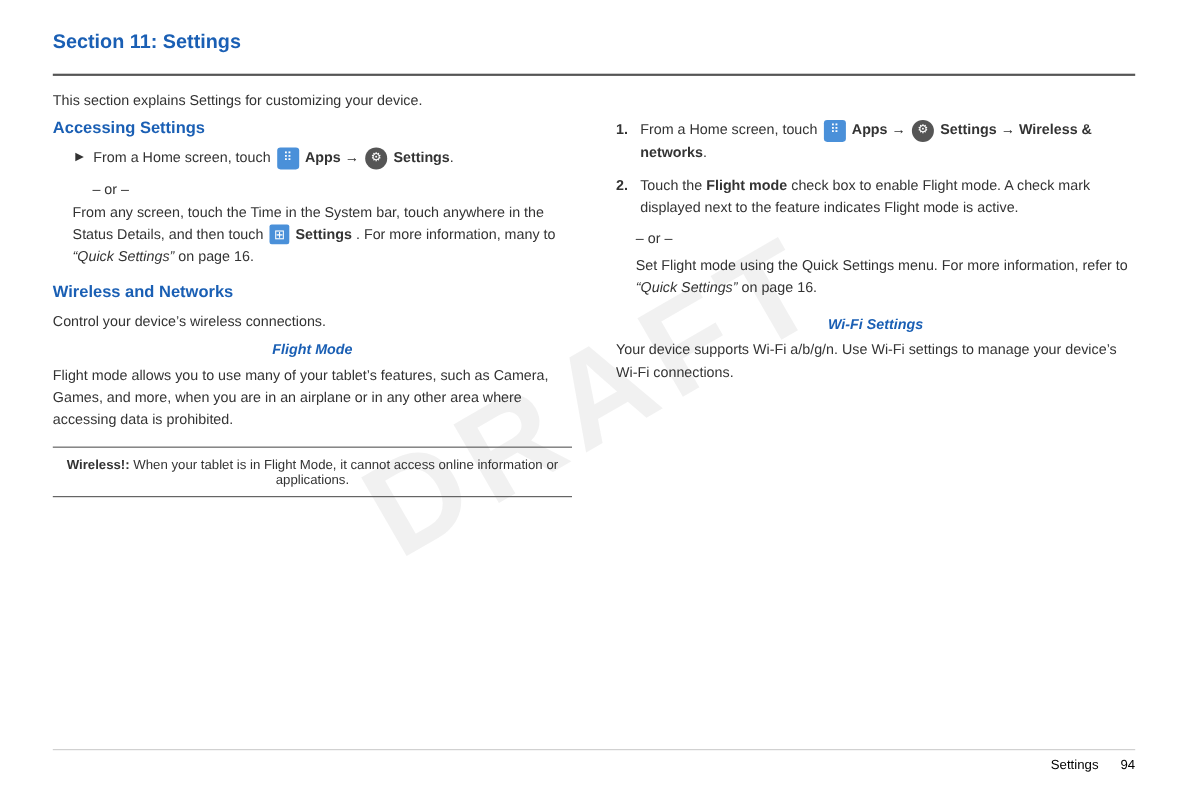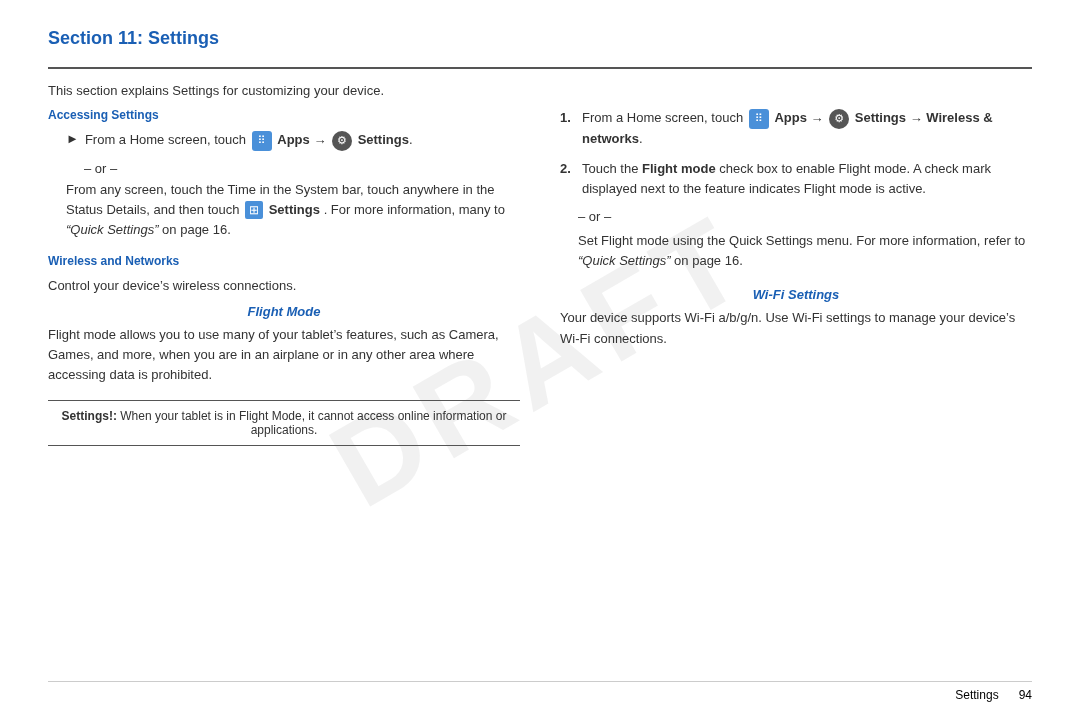--- a/index.html
+++ b/index.html
@@ -48,21 +48,21 @@
     }
 
     .intro-text {
       margin-bottom: 10px;
       font-size: 13px;
       color: #333;
     }
 
     .subsection-heading {
       color: #1a5fb4;
-      font-size: 12px;
+      font-size: 15px;
       font-weight: bold;
       margin-bottom: 8px;
     }
 
     .italic-heading {
       color: #1a5fb4;
       font-size: 13px;
       font-style: italic;
       font-weight: bold;
       margin-bottom: 6px;
@@ -276,21 +276,21 @@
         <div style="margin-top: 14px;">
           <div class="subsection-heading">Wireless and Networks</div>
           <p class="body-text">Control your device’s wireless connections.</p>
 
           <div style="margin-top: 8px;">
             <div class="italic-heading">Flight Mode</div>
             <p class="body-text">Flight mode allows you to use many of your tablet’s features, such as Camera, Games, and more, when you are in an airplane or in any other area where accessing data is prohibited.</p>
           </div>
 
           <div class="important-box">
-            <span class="bold-text">Settings!:</span>
+            <span class="bold-text">Wireless!:</span>
             <span>When your tablet is in Flight Mode, it cannot access online information or applications.</span>
           </div>
         </div>
 
       </div>
 
       <div class="col-right">
 
         <ul class="num-list">
           <li>

